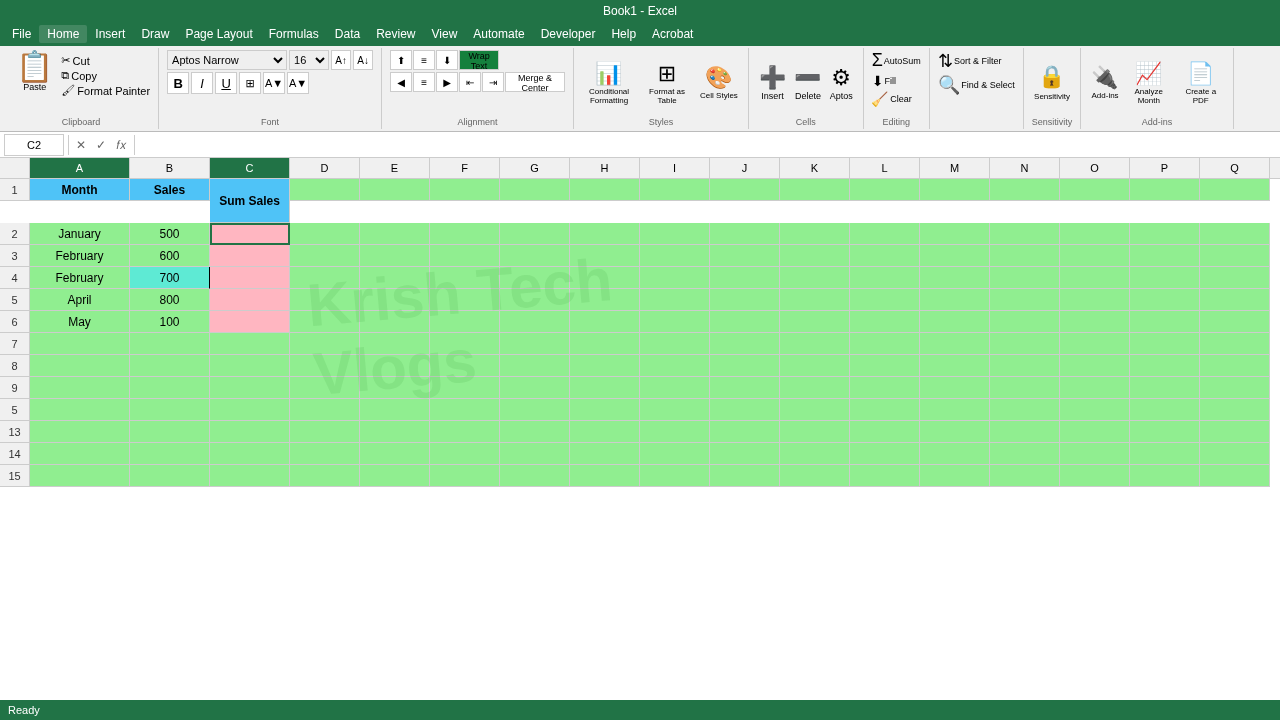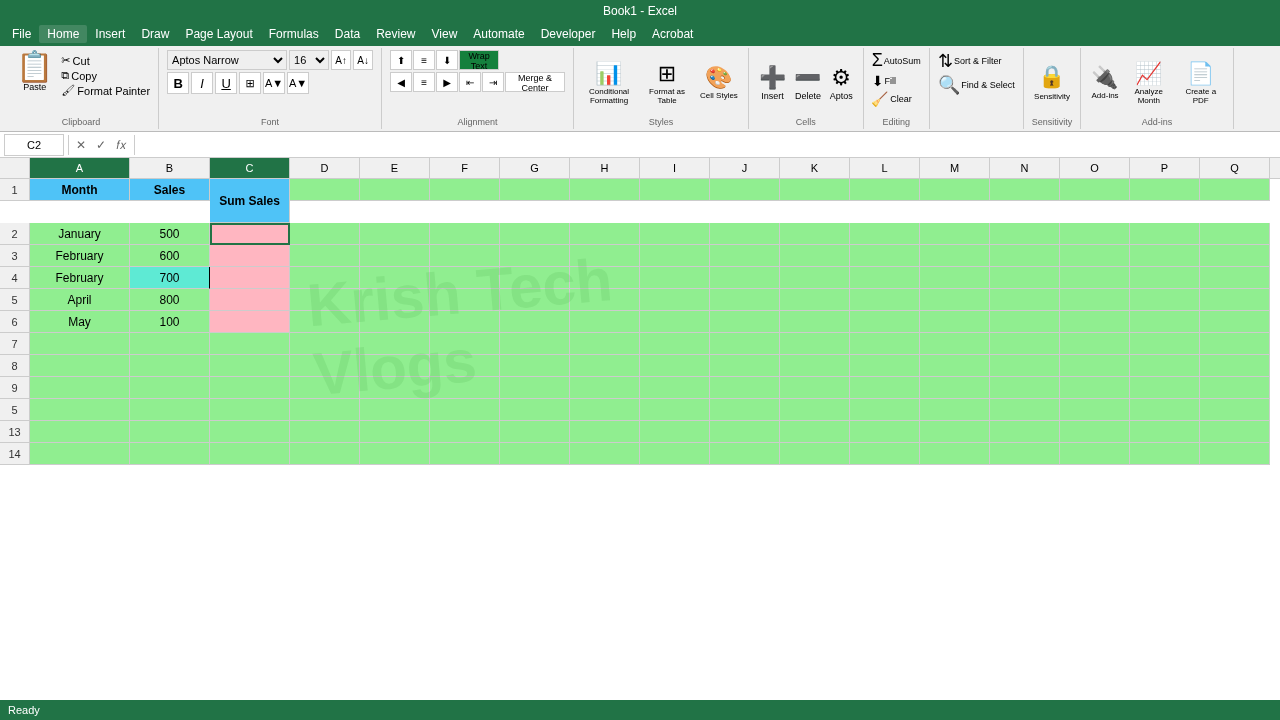--- a/index.html
+++ b/index.html
@@ -479,19 +479,39 @@
         <div style="width: 70px; min-width: 70px; height: 22px; border-right: 1px solid rgb(204, 204, 204); border-bottom: 1px solid rgb(204, 204, 204); background: rgb(144, 238, 144); cursor: cell;"></div>
         <div style="width: 70px; min-width: 70px; height: 22px; border-right: 1px solid rgb(204, 204, 204); border-bottom: 1px solid rgb(204, 204, 204); background: rgb(144, 238, 144); cursor: cell;"></div>
         <div style="width: 70px; min-width: 70px; height: 22px; border-right: 1px solid rgb(204, 204, 204); border-bottom: 1px solid rgb(204, 204, 204); background: rgb(144, 238, 144); cursor: cell;"></div>
         <div style="width: 70px; min-width: 70px; height: 22px; border-right: 1px solid rgb(204, 204, 204); border-bottom: 1px solid rgb(204, 204, 204); background: rgb(144, 238, 144); cursor: cell;"></div>
         <div style="width: 70px; min-width: 70px; height: 22px; border-right: 1px solid rgb(204, 204, 204); border-bottom: 1px solid rgb(204, 204, 204); background: rgb(144, 238, 144); cursor: cell;"></div>
         <div style="width: 70px; min-width: 70px; height: 22px; border-right: 1px solid rgb(204, 204, 204); border-bottom: 1px solid rgb(204, 204, 204); background: rgb(144, 238, 144); cursor: cell;"></div>
         <div style="width: 70px; min-width: 70px; height: 22px; border-right: 1px solid rgb(204, 204, 204); border-bottom: 1px solid rgb(204, 204, 204); background: rgb(144, 238, 144); cursor: cell;"></div>
         <div style="width: 70px; min-width: 70px; height: 22px; border-right: 1px solid rgb(204, 204, 204); border-bottom: 1px solid rgb(204, 204, 204); background: rgb(144, 238, 144); cursor: cell;"></div>
         <div style="width: 70px; min-width: 70px; height: 22px; border-right: 1px solid rgb(204, 204, 204); border-bottom: 1px solid rgb(204, 204, 204); background: rgb(144, 238, 144); cursor: cell;"></div>
       </div>
+      <div style="display: flex;">
+        <div style="width: 30px; min-width: 30px; height: 22px; border-right: 1px solid rgb(204, 204, 204); border-bottom: 1px solid rgb(204, 204, 204); background: rgb(240, 240, 240); display: flex; align-items: center; justify-content: center; font-size: 11px; color: rgb(51, 51, 51); cursor: pointer;">15</div>
+        <div style="width: 100px; min-width: 100px; height: 22px; border-right: 1px solid rgb(204, 204, 204); border-bottom: 1px solid rgb(204, 204, 204); background: rgb(144, 238, 144); cursor: cell;"></div>
+        <div style="width: 80px; min-width: 80px; height: 22px; border-right: 1px solid rgb(204, 204, 204); border-bottom: 1px solid rgb(204, 204, 204); background: rgb(144, 238, 144); cursor: cell;"></div>
+        <div style="width: 80px; min-width: 80px; height: 22px; border-right: 1px solid rgb(204, 204, 204); border-bottom: 1px solid rgb(204, 204, 204); background: rgb(144, 238, 144); cursor: cell;"></div>
+        <div style="width: 70px; min-width: 70px; height: 22px; border-right: 1px solid rgb(204, 204, 204); border-bottom: 1px solid rgb(204, 204, 204); background: rgb(144, 238, 144); cursor: cell;"></div>
+        <div style="width: 70px; min-width: 70px; height: 22px; border-right: 1px solid rgb(204, 204, 204); border-bottom: 1px solid rgb(204, 204, 204); background: rgb(144, 238, 144); cursor: cell;"></div>
+        <div style="width: 70px; min-width: 70px; height: 22px; border-right: 1px solid rgb(204, 204, 204); border-bottom: 1px solid rgb(204, 204, 204); background: rgb(144, 238, 144); cursor: cell;"></div>
+        <div style="width: 70px; min-width: 70px; height: 22px; border-right: 1px solid rgb(204, 204, 204); border-bottom: 1px solid rgb(204, 204, 204); background: rgb(144, 238, 144); cursor: cell;"></div>
+        <div style="width: 70px; min-width: 70px; height: 22px; border-right: 1px solid rgb(204, 204, 204); border-bottom: 1px solid rgb(204, 204, 204); background: rgb(144, 238, 144); cursor: cell;"></div>
+        <div style="width: 70px; min-width: 70px; height: 22px; border-right: 1px solid rgb(204, 204, 204); border-bottom: 1px solid rgb(204, 204, 204); background: rgb(144, 238, 144); cursor: cell;"></div>
+        <div style="width: 70px; min-width: 70px; height: 22px; border-right: 1px solid rgb(204, 204, 204); border-bottom: 1px solid rgb(204, 204, 204); background: rgb(144, 238, 144); cursor: cell;"></div>
+        <div style="width: 70px; min-width: 70px; height: 22px; border-right: 1px solid rgb(204, 204, 204); border-bottom: 1px solid rgb(204, 204, 204); background: rgb(144, 238, 144); cursor: cell;"></div>
+        <div style="width: 70px; min-width: 70px; height: 22px; border-right: 1px solid rgb(204, 204, 204); border-bottom: 1px solid rgb(204, 204, 204); background: rgb(144, 238, 144); cursor: cell;"></div>
+        <div style="width: 70px; min-width: 70px; height: 22px; border-right: 1px solid rgb(204, 204, 204); border-bottom: 1px solid rgb(204, 204, 204); background: rgb(144, 238, 144); cursor: cell;"></div>
+        <div style="width: 70px; min-width: 70px; height: 22px; border-right: 1px solid rgb(204, 204, 204); border-bottom: 1px solid rgb(204, 204, 204); background: rgb(144, 238, 144); cursor: cell;"></div>
+        <div style="width: 70px; min-width: 70px; height: 22px; border-right: 1px solid rgb(204, 204, 204); border-bottom: 1px solid rgb(204, 204, 204); background: rgb(144, 238, 144); cursor: cell;"></div>
+        <div style="width: 70px; min-width: 70px; height: 22px; border-right: 1px solid rgb(204, 204, 204); border-bottom: 1px solid rgb(204, 204, 204); background: rgb(144, 238, 144); cursor: cell;"></div>
+        <div style="width: 70px; min-width: 70px; height: 22px; border-right: 1px solid rgb(204, 204, 204); border-bottom: 1px solid rgb(204, 204, 204); background: rgb(144, 238, 144); cursor: cell;"></div>
+      </div>
     </div>
 
 </div>
 
 <div style="position:fixed; bottom:0; left:0; right:0; height:20px; background:#217346; color:white; display:flex; align-items:center; padding:0 8px; font-size:11px;">
   <span>Ready</span>
 </div>
 
 </body></html>

